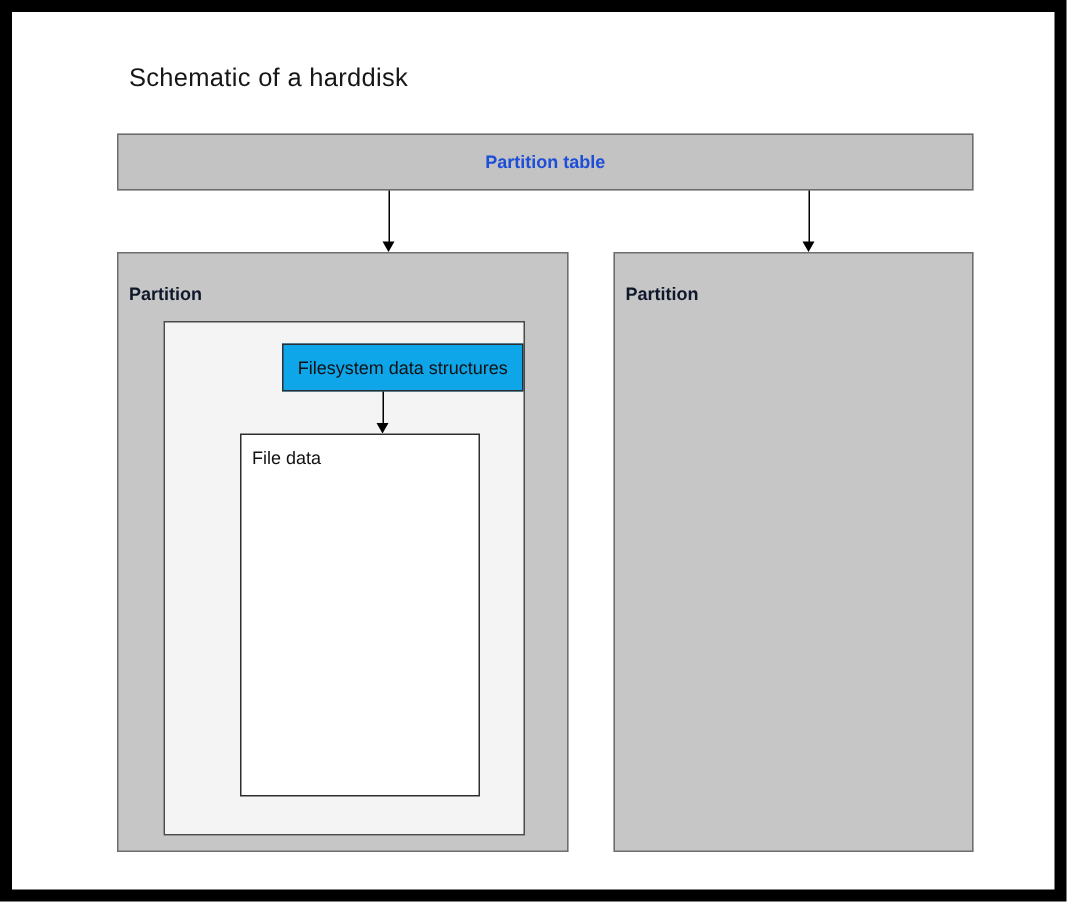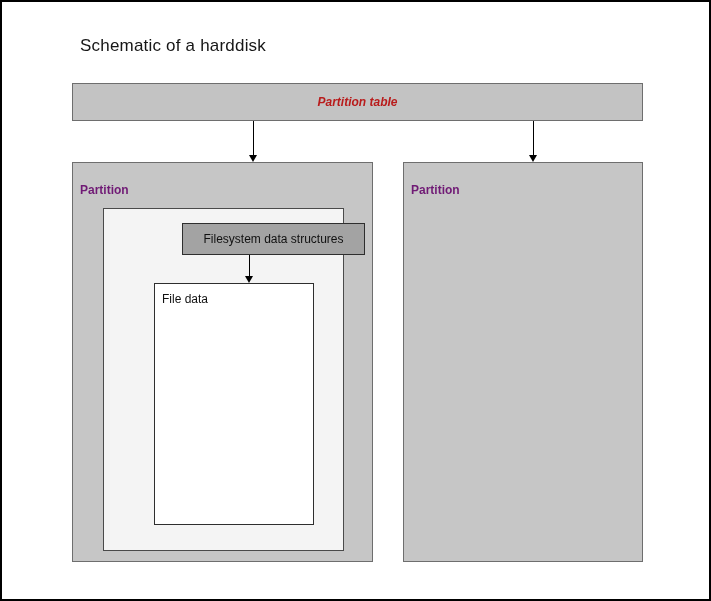--- a/index.html
+++ b/index.html
@@ -5,21 +5,21 @@
   html, body { margin: 0; padding: 0; }
   body {
     width: 711px; height: 601px;
     background: #ffffff;
     font-family: "Liberation Sans", sans-serif;
   }
   .page {
     position: relative;
     width: 711px; height: 601px;
     box-sizing: border-box;
-    border: 2px solid #000000;
+    border: 8px solid #000000;
     background: #ffffff;
     overflow: hidden;
   }
   .title {
     position: absolute;
     left: 78px; top: 34px;
     margin: 0;
     font-size: 17px;
     font-weight: 500;
     color: #161616;
@@ -27,48 +27,48 @@
   }
   .ptable {
     position: absolute;
     left: 70px; top: 81px;
     width: 571px; height: 38px;
     background: #c3c3c3;
     border: 1px solid #6e6e6e;
     box-sizing: border-box;
     display: flex; align-items: center; justify-content: center;
   }
-  .ptable .lbl { font-size: 12px; font-weight: bold; color: #b91c1c; font-style: italic; }
+  .ptable .lbl { font-size: 12px; font-weight: bold; color: #1d4ed8; }
 
   .partition {
     position: absolute;
     background: #c6c6c6;
     border: 1px solid #6e6e6e;
     box-sizing: border-box;
   }
   .partition.left  { left: 70px;  top: 160px; width: 301px; height: 400px; }
   .partition.right { left: 401px; top: 160px; width: 240px; height: 400px; }
   .plabel {
     position: absolute;
     left: 7px; top: 20px;
-    font-size: 12px; font-weight: bold; color: #701a75;
+    font-size: 12px; font-weight: bold; color: #0f172a;
   }
   .inner {
     position: absolute;
     left: 30px; top: 45px;
     width: 241px; height: 343px;
     background: #f4f4f4;
     border: 1px solid #4a4a4a;
     box-sizing: border-box;
   }
   .fsbox {
     position: absolute;
     left: 78px; top: 14px;
-    width: 183px; height: 32px;
-    background: #a3a3a3;
+    width: 161px; height: 32px;
+    background: #0ea5e9;
     border: 1px solid #2e2e2e;
     box-sizing: border-box;
     display: flex; align-items: center; justify-content: center;
   }
   .fsbox .lbl { font-size: 12px; color: #111; white-space: nowrap; }
   .filebox {
     position: absolute;
     left: 50px; top: 74px;
     width: 160px; height: 242px;
     background: #ffffff;

